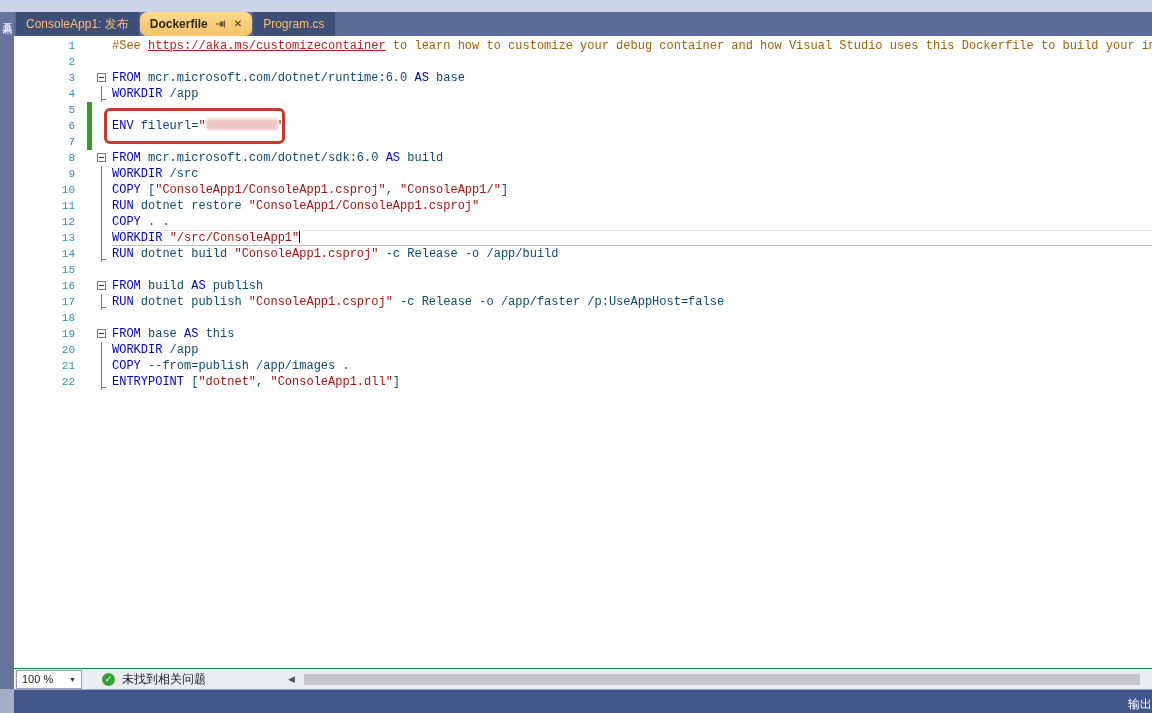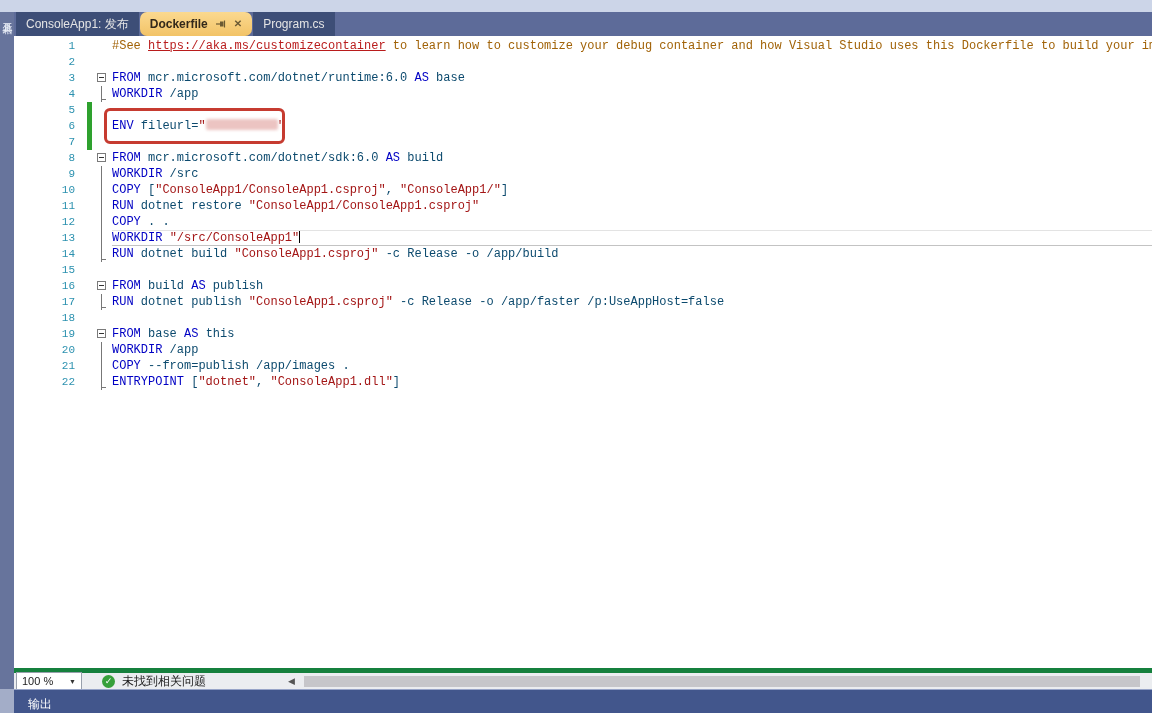--- a/index.html
+++ b/index.html
@@ -17,21 +17,21 @@
   .side-tab {
     writing-mode:vertical-rl; text-orientation:upright;
     color:#eef2fa; font-size:10px; letter-spacing:1px;
     margin:3px 0 0 1px; cursor:default; line-height:13px;
   }
 
   .content { flex:1; display:flex; flex-direction:column; min-width:0; }
 
   
   .tabbar { height:24px; background:#5d6b99; display:flex; align-items:stretch; padding-left:2px; gap:1px; flex:none; }
-  .tab { display:flex; align-items:center; padding:0 10px; font-size:12px; color:#e5e5e5; background:#3d4e77; cursor:default; white-space:nowrap; }
+  .tab { display:flex; align-items:center; padding:0 10px; font-size:12px; color:#fdba74; background:#3d4e77; cursor:default; white-space:nowrap; }
   .tab.active { background:linear-gradient(#fbd98f,#f2c367); color:#33291a; font-weight:bold;border-radius:7px; }
   .tab .tab-btn { margin-left:7px; color:#6b5a33; font-size:10px; line-height:10px; display:flex; align-items:center; }
 
   
   .editor { flex:1; background:#fff; position:relative; overflow:hidden; padding-top:2px; }
   .row { display:flex; height:16px; line-height:16px; position:relative;
          font-family:"Liberation Mono","DejaVu Sans Mono",monospace; font-size:12px; white-space:pre; }
   .ln { width:61px; text-align:right; color:#2b91af; font-size:11px; flex:none; font-family:"Liberation Mono","DejaVu Sans Mono",monospace; }
   .chg { width:19px; flex:none; position:relative; }
   .chg .bar { position:absolute; left:12px; top:0; bottom:0; width:5px; background:#2ea12e; }
@@ -47,36 +47,36 @@
   .url { color:#b91c1c; text-decoration:underline; }
   .pln { color:#0c4a6e; }
   .redact { display:inline-block; width:72px; height:11px; background:#ecc4c2; filter:blur(1.5px); border-radius:2px; vertical-align:-1px; }
   .caret { display:inline-block; width:1px; height:13px; background:#000; vertical-align:-2px; }
   .row.current::before { content:""; position:absolute; left:98px; right:0; top:0; height:1px; background:#e3e3e3; }
   .row.current::after  { content:""; position:absolute; left:98px; right:0; bottom:0; height:1px; background:#c3c3c3; }
   .redbox { position:absolute; left:90px; top:72px; width:181px; height:36px;
             border:3px solid #c63b30; border-radius:6px; pointer-events:none; }
 
   
-  .statusrow { height:21px; background:#ebedf0; border-top:5px solid #15803d; display:flex; align-items:center; flex:none; }
+  .statusrow { height:21px; background:#ebedf0; border-top:1px solid #15803d; display:flex; align-items:center; flex:none; }
   .zoombox { margin-left:2px; width:66px; height:19px; background:#fff; border:1px solid #98a0ac;
              display:flex; align-items:center; justify-content:space-between; font-size:11px; color:#222; padding:0 5px; cursor:default; }
   .zoombox .arr { font-size:7px; color:#333; }
   .health { display:flex; align-items:center; gap:7px; margin-left:20px; font-size:12px; color:#1b1b1b; width:178px; flex:none; }
   .check { width:13px; height:13px; border-radius:50%; background:#36a03a; color:#fff; font-size:9px;
            display:flex; align-items:center; justify-content:center; flex:none; }
   .hscroll { flex:1; height:17px; display:flex; align-items:center; margin:0 2px 0 8px; position:relative; }
   .hs-arrow { font-size:9px; color:#555; width:12px; flex:none; }
   .hs-track { flex:1; height:17px; position:relative; }
   .hs-thumb { position:absolute; left:4px; right:10px; top:3px; height:11px; background:#c6c6ca; }
 
   
   .output { height:24px; display:flex; }
   .out-corner { width:14px; background:#a3adc8; flex:none; }
-  .out-panel { flex:1; background:#42568c; border-top:1px solid #97a4c8; color:#fff; font-size:12px; padding:6px 0 0 14px; }
+  .out-panel { flex:1; background:#42568c; border-top:1px solid #97a4c8; color:#fff; font-size:12px; padding:6px 0 0 14px;text-align:right; }
 </style>
 </head>
 <body>
 
 <div class="top-strip"></div>
 
 <div class="main">
 
   <div class="sidebar">
     <div class="side-tab">工具箱</div>

